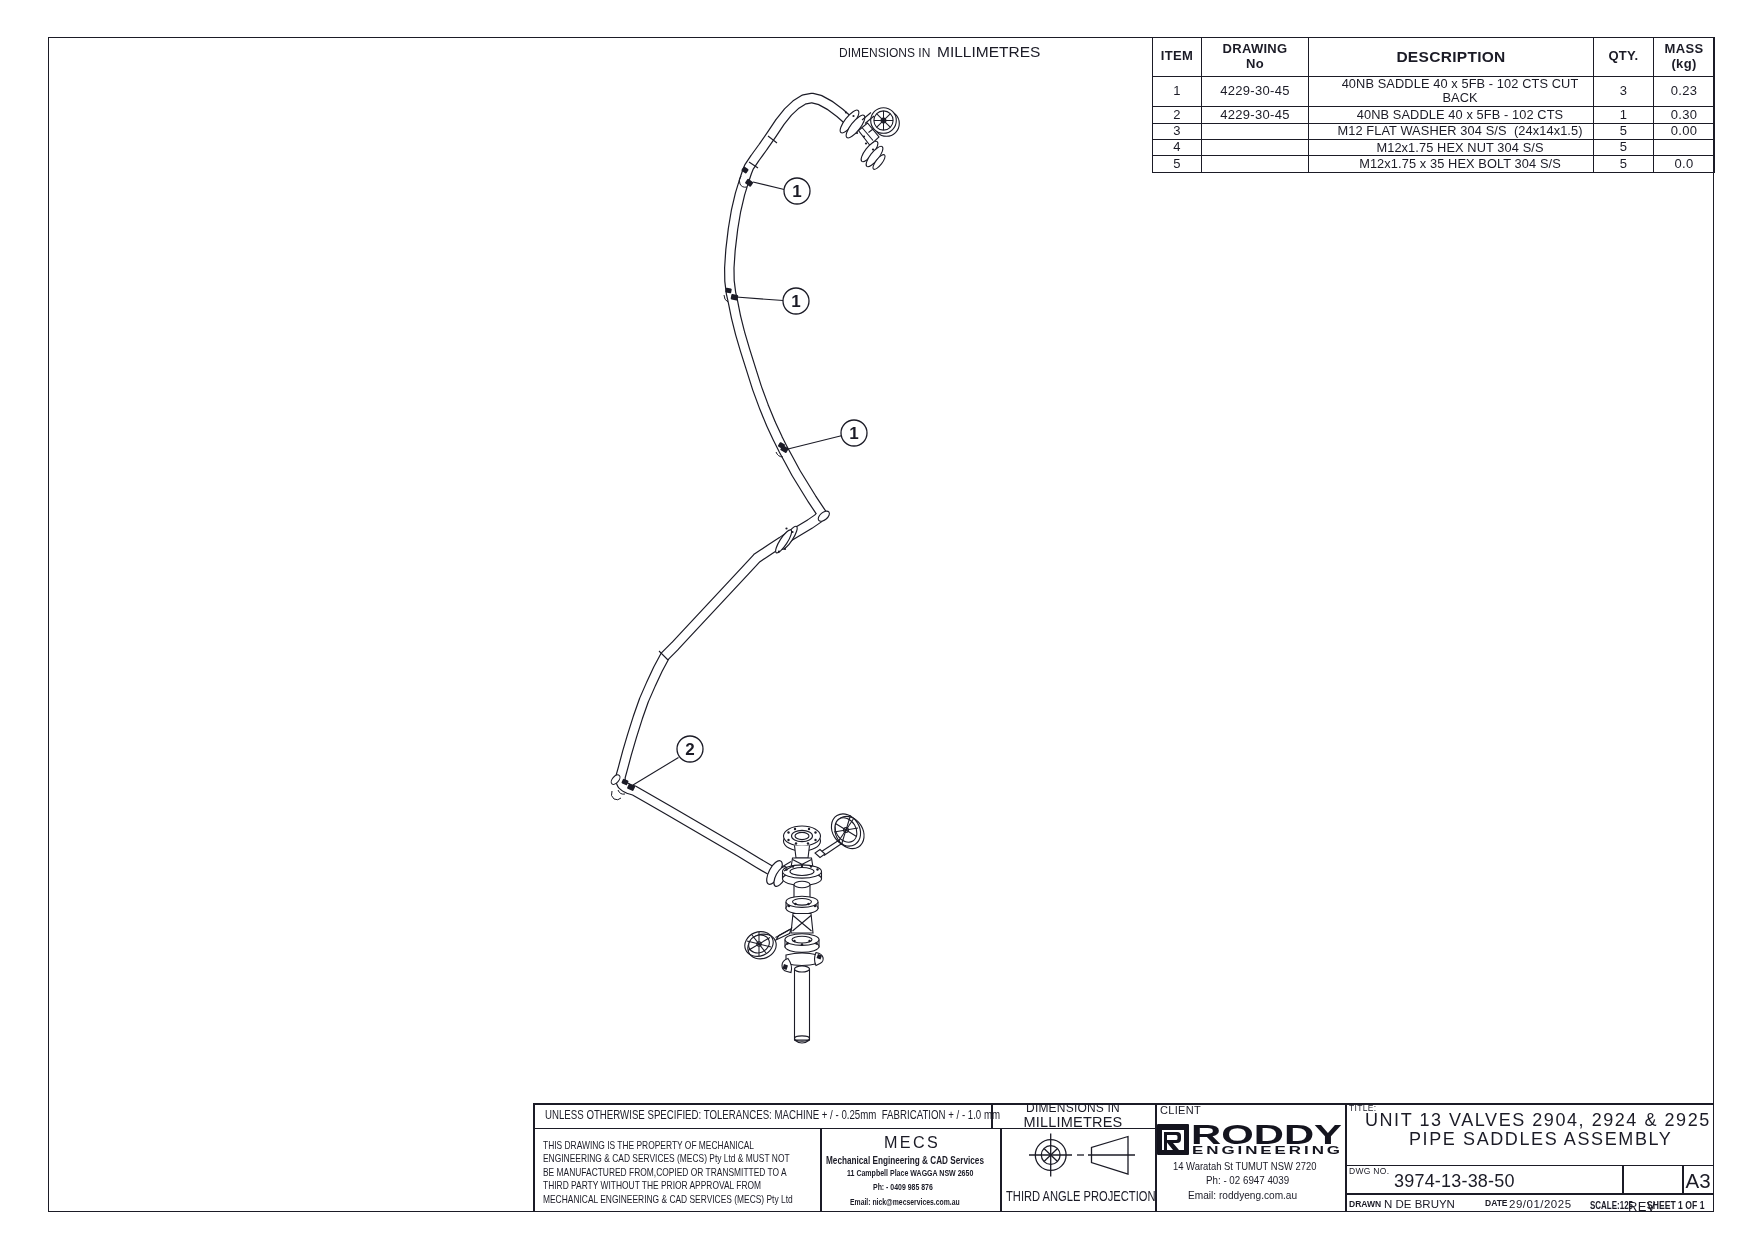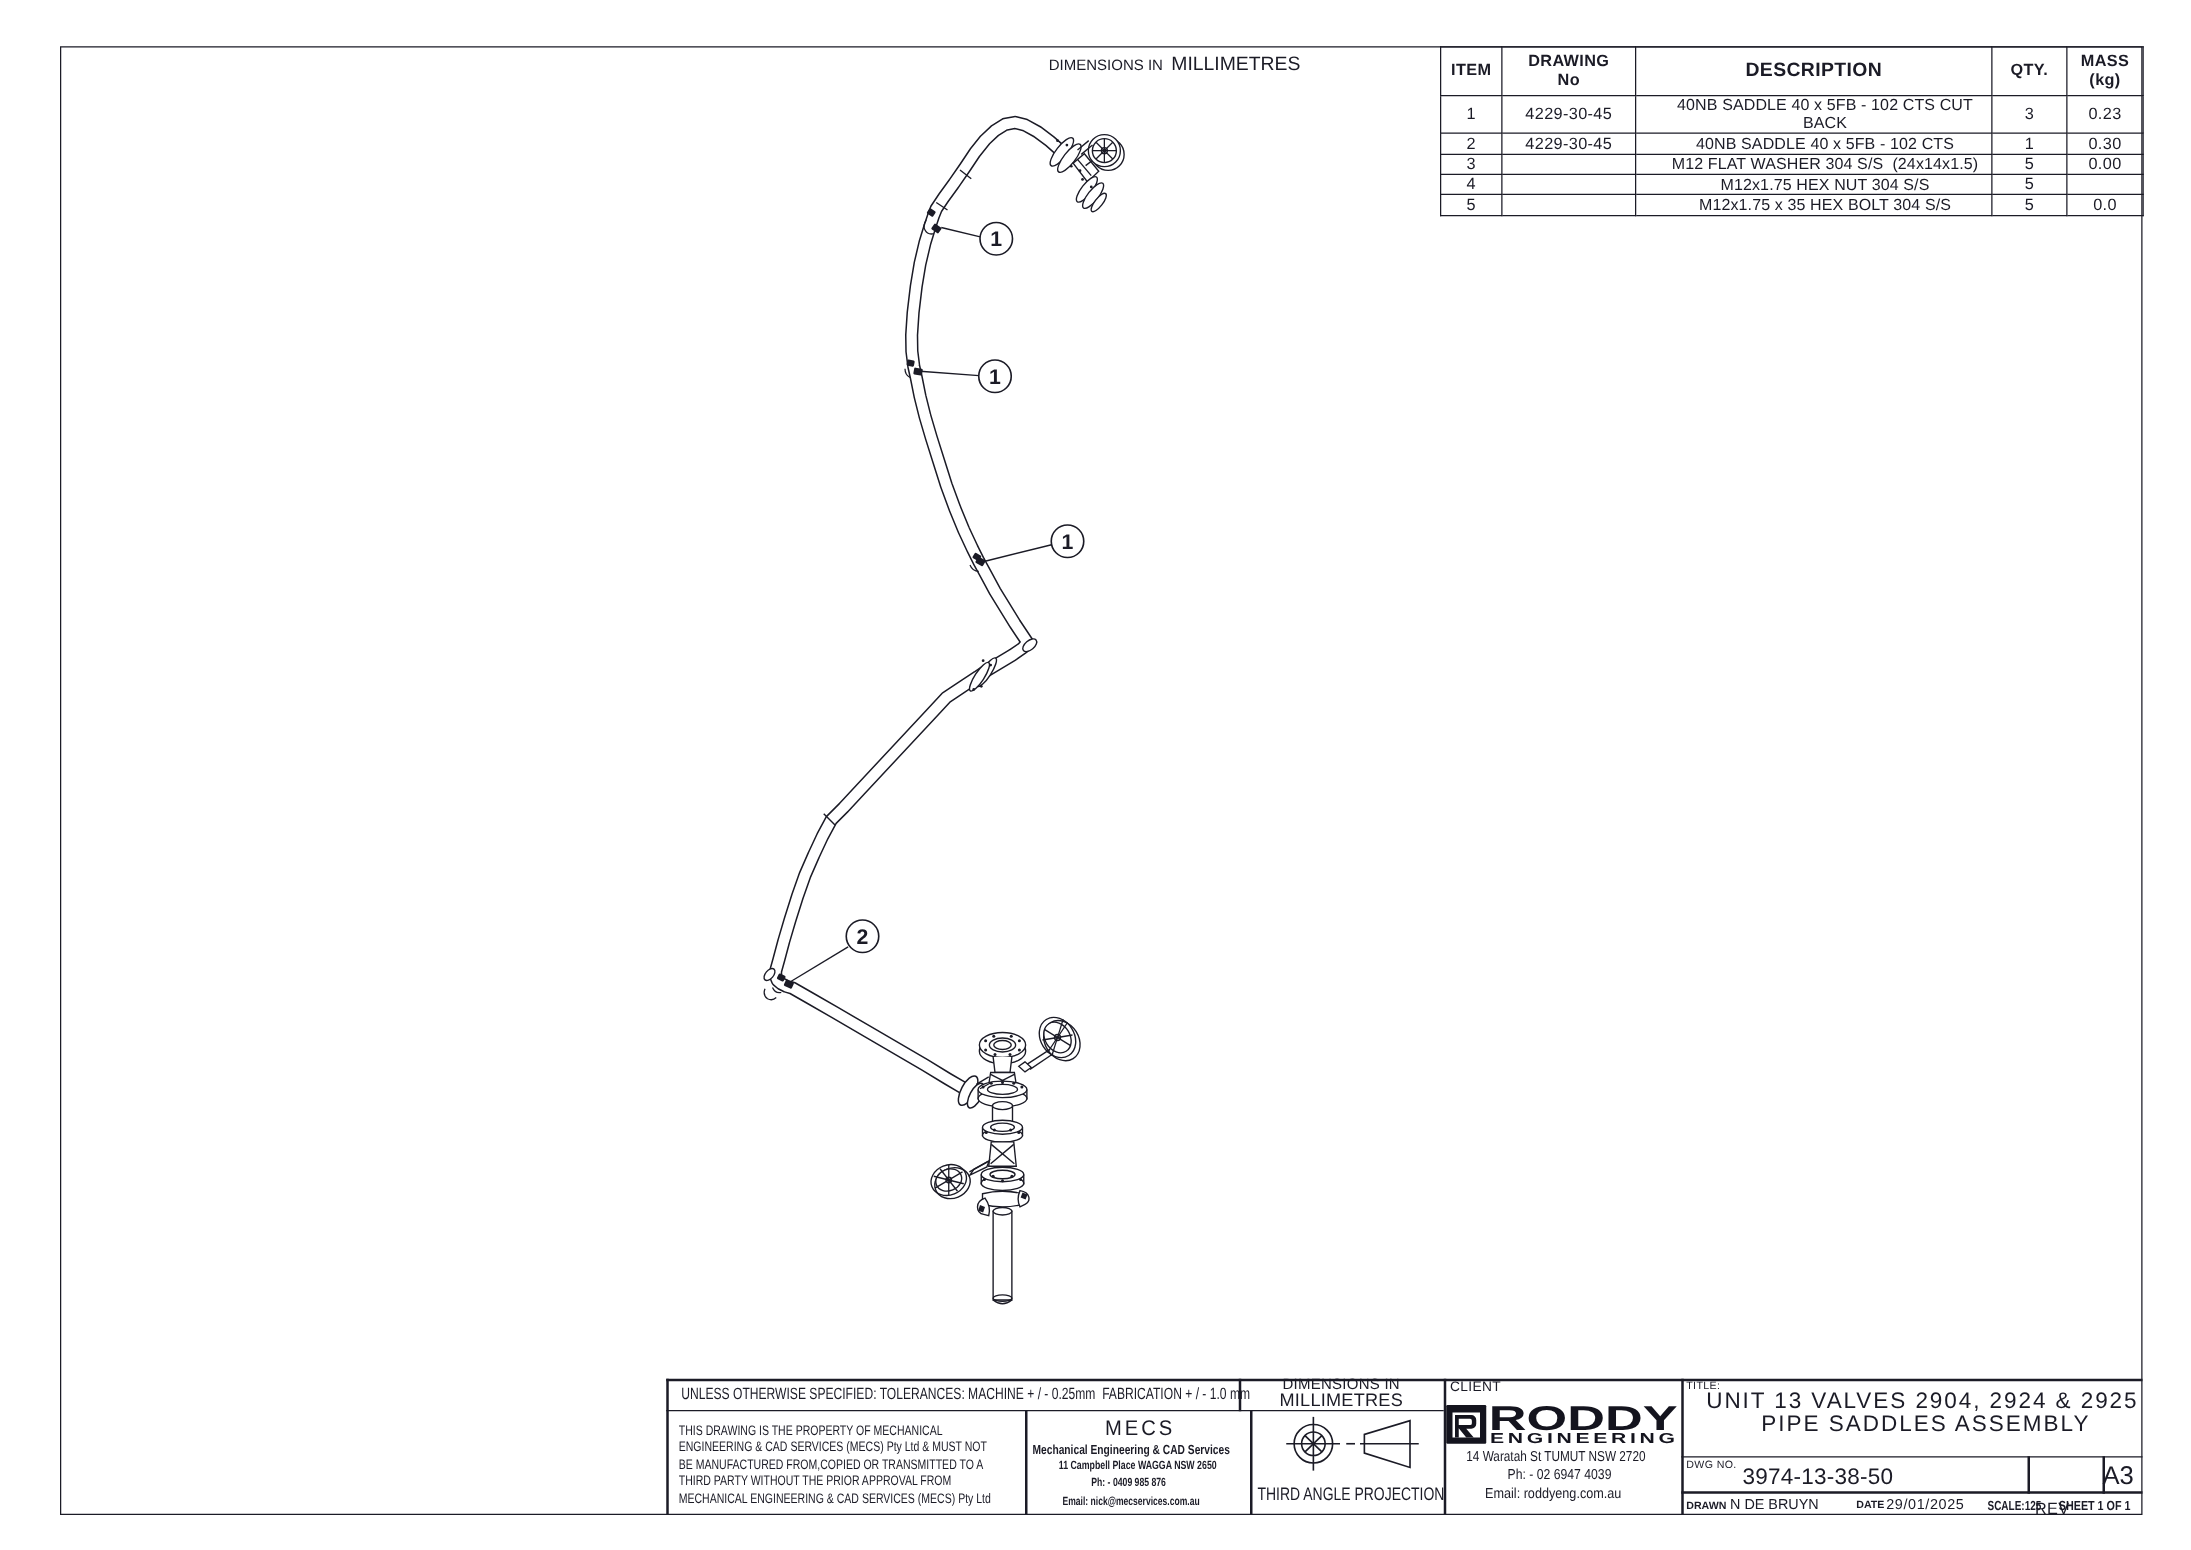--- a/index.html
+++ b/index.html
@@ -114,21 +114,21 @@
   <div class="abs" style="left:1206px;top:1174px;font-size:11.5px;white-space:nowrap;transform:scaleX(0.85);transform-origin:0 0;">Ph: - 02 6947 4039</div>
   <div class="abs" style="left:1188px;top:1189px;font-size:11.5px;white-space:nowrap;transform:scaleX(0.88);transform-origin:0 0;">Email: roddyeng.com.au</div>
 
   <div class="abs" style="left:1349px;top:1103px;font-size:8.5px;letter-spacing:0.3px;">TITLE:</div>
   <div class="abs" style="left:1365px;top:1110px;font-size:18px;letter-spacing:1.55px;white-space:nowrap;">UNIT 13 VALVES 2904, 2924 &amp; 2925</div>
   <div class="abs" style="left:1409px;top:1128.5px;font-size:18px;letter-spacing:1.6px;white-space:nowrap;">PIPE SADDLES ASSEMBLY</div>
 
   <div class="abs" style="left:1349px;top:1166px;font-size:8.5px;letter-spacing:0.3px;">DWG NO.</div>
   <div class="abs" style="left:1394px;top:1171px;font-size:18px;letter-spacing:0.2px;">3974-13-38-50</div>
   <div class="abs" style="left:1628px;top:1166px;font-size:13px;letter-spacing:0.3px;margin-top:33px;">REV</div>
-  <div class="abs" style="left:1682px;top:1169px;width:20px;text-align:center;font-size:20.5px;">A3</div>
+  <div class="abs" style="left:1682px;top:1169px;width:32px;text-align:center;font-size:20.5px;">A3</div>
 
   <div class="abs" style="left:1349px;top:1199px;font-size:8.5px;font-weight:bold;">DRAWN</div>
   <div class="abs" style="left:1384px;top:1198px;font-size:11.5px;letter-spacing:0px;">N DE BRUYN</div>
   <div class="abs" style="left:1485px;top:1198px;font-size:8.5px;font-weight:bold;">DATE</div>
   <div class="abs" style="left:1509px;top:1198px;font-size:11.5px;letter-spacing:0.5px;">29/01/2025</div>
   <div class="abs" style="left:1590px;top:1199px;font-size:10.5px;font-weight:bold;transform:scaleX(0.76);transform-origin:0 0;">SCALE:125</div>
   <div class="abs" style="left:1647px;top:1199px;font-size:10.5px;font-weight:bold;transform:scaleX(0.82);transform-origin:0 0;">SHEET 1 OF 1</div>
 
   <svg class="abs" style="left:0;top:0;" width="1753" height="1240" viewBox="0 0 1753 1240">
 

